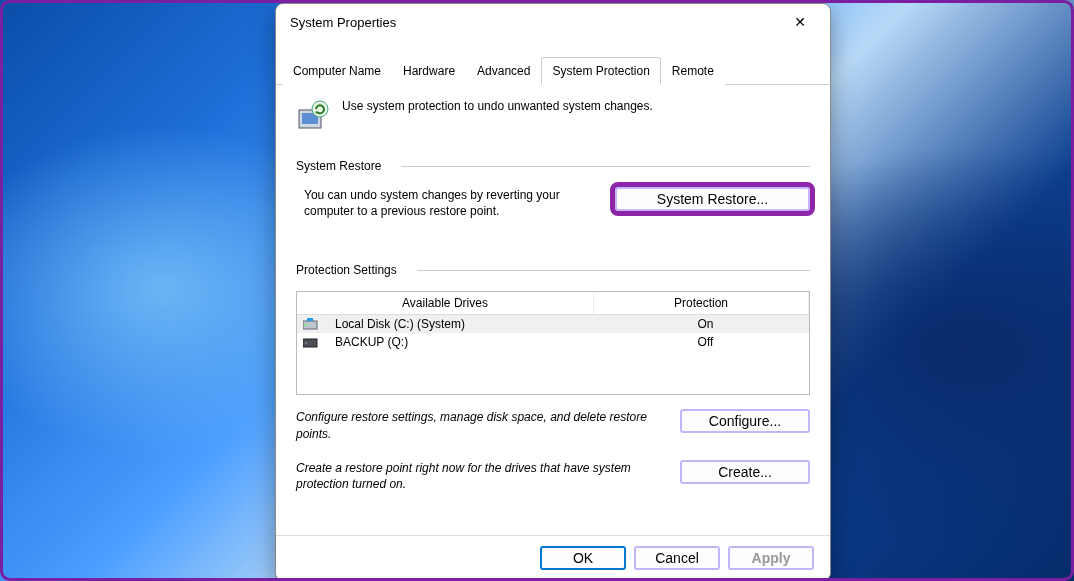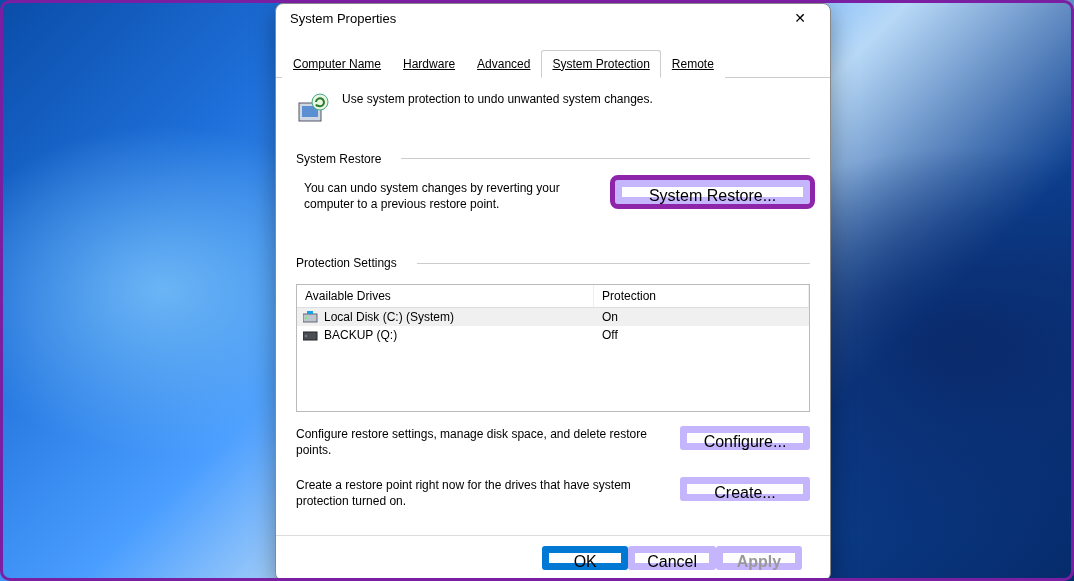--- a/index.html
+++ b/index.html
@@ -52,21 +52,20 @@
   justify-content: center;
   border-radius: 4px;
   cursor: pointer;
 }
 .close-x { font-size: 14px; }
 .tabs {
   display: flex;
   border-bottom: 1px solid #ccc;
   padding: 0 6px;
   margin-top: 16px;
-  text-decoration: underline;
 }
 .tab {
   padding: 6px 10px 6px 10px;
   font-size: 12px;
   border: 1px solid transparent;
   border-bottom: none;
   cursor: pointer;
   position: relative;
   top: 1px;
   background: #fff;
@@ -107,36 +106,37 @@
   display: flex;
   gap: 16px;
   align-items: flex-start;
   margin-bottom: 44px;
   padding-left: 8px;
 }
 .restore-desc { flex: 1; font-size: 12px; line-height: 1.35; }
 .btn {
   min-width: 164px;
   height: 24px;
-  border: 7px solid #c4b5fd;
+  border: 2px solid #c4b5fd;
   background: #fdfdfd;
   border-radius: 3px;
-  font-size: 16px;
+  font-size: 14px;
   cursor: pointer;
   padding: 0 12px;
 }
 .highlighted {
   outline: 5px solid #8e24aa;
   outline-offset: 0px;
   min-width: 195px;
 }
 .drives-table {
   border: 1px solid #bbb;
   margin: 0 0 14px 0;
-  height: 128px;
+  height: 104px;
+  text-align: center;
 }
 .drives-header {
   display: flex;
   border-bottom: 1px solid #ddd;
   font-size: 12px;
 }
 .drives-header > div {
   padding: 4px 8px;
   border-right: 1px solid #eee;
 }
@@ -144,38 +144,39 @@
 .col-prot { flex: 1; }
 .drives-body { font-size: 12px; }
 .drive-row {
   display: flex;
   padding: 2px 0;
 }
 .drive-row.selected { background: #f0f0f0; }
 .drive-row .col-drive {
   display: flex;
   align-items: center;
-  gap: 5px;
+  gap: 16px;
   padding-left: 6px;
 }
 .drive-row .col-prot { padding-left: 8px; }
 .drive-icon { width: 16px; height: 12px; }
 .action-row {
   display: flex;
   gap: 16px;
   align-items: flex-start;
   margin-bottom: 18px;
 }
-.action-desc { flex: 1; font-size: 12px; line-height: 1.35; }
+.action-desc { flex: 1; font-size: 12px; line-height: 1.35; font-style: italic; }
 .action-row .btn { min-width: 130px; }
 .footer {
   border-top: 1px solid #ddd;
-  padding: 10px 28px;
+  padding: 10px 16px;
   display: flex;
   justify-content: flex-end;
+  gap: 8px;
 }
 .footer .btn { min-width: 86px; }
 .btn.primary { border-color: #0078d4; }
 .btn.disabled { color: #999; cursor: default; font-weight: bold; }
 </style>
 </head>
 <body>
 
 <div class="bg-swirl"></div>
 

